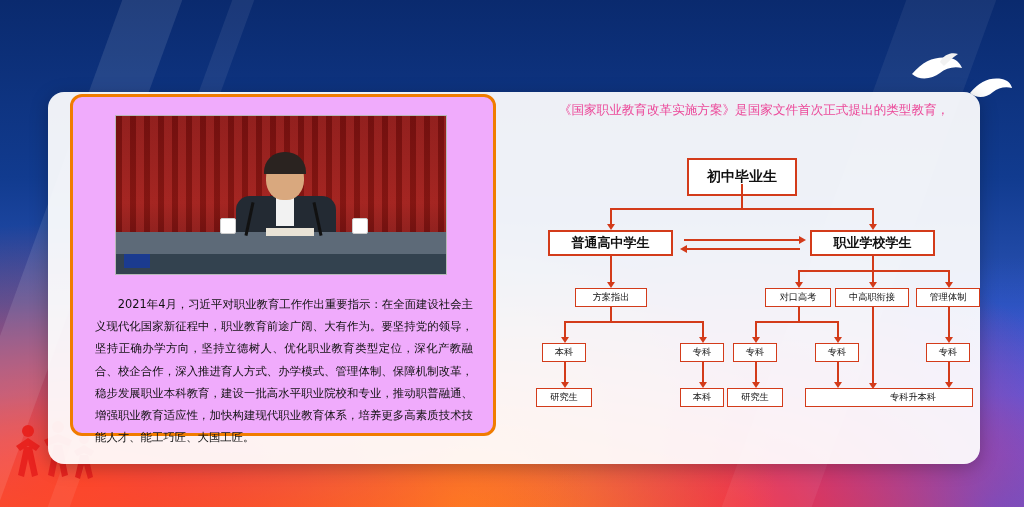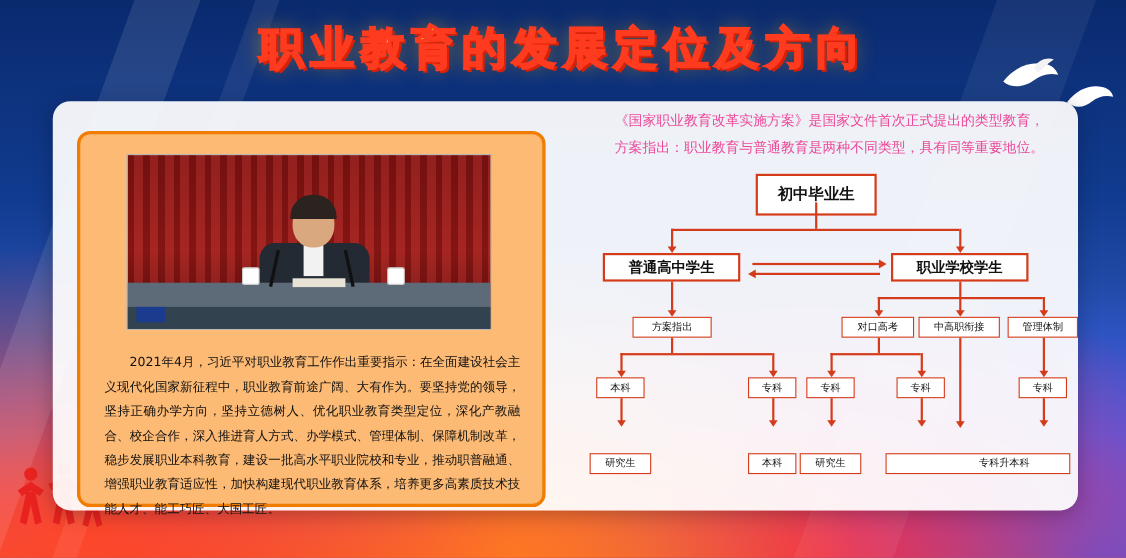--- a/index.html
+++ b/index.html
@@ -37,22 +37,22 @@
   
   .card{
     position:absolute;left:48px;top:92px;width:932px;height:372px;
     background:rgba(255,255,255,.93);
     border-radius:16px;
     box-shadow:0 4px 18px rgba(0,0,0,.25);
   }
 
   
   .leftbox{
-    position:absolute;left:22px;top:27px;width:420px;height:336px;
-    border:3px solid #f07c00;border-radius:12px;background:#fdba74;
+    position:absolute;left:22px;top:2px;width:420px;height:336px;
+    border:3px solid #f07c00;border-radius:12px;background:#f0abfc;
   }
   .photo{
     position:absolute;left:42px;top:18px;width:330px;height:158px;
     border:1px solid #b8b8b8;
     background:linear-gradient(180deg,#8c1412 0%,#a01a16 55%,#6d0f0e 100%);
     overflow:hidden;
   }
   .photo .curtain{position:absolute;inset:0;
     background:repeating-linear-gradient(90deg, rgba(0,0,0,.18) 0 6px, rgba(255,255,255,.05) 6px 14px);}
   .photo .desk{position:absolute;left:0;right:0;bottom:0;height:42px;background:#5d6a78;}
@@ -90,21 +90,21 @@
     position:absolute;box-sizing:border-box;
     border:1.6px solid #d33b1a;background:#fff;color:#111;
     display:flex;align-items:center;justify-content:center;
     font-family:"DejaVu Sans","Liberation Sans",sans-serif;
     text-align:center;white-space:nowrap;
   }
   .n-top{font-size:14px;font-weight:bold;border-width:2px;}
   .n-l2{font-size:13px;font-weight:bold;border-width:2px;}
   .n-l3{font-size:9.2px;}
   .n-l4{font-size:9.2px;}
-  .n-l5{font-size:9.2px;margin-top:24px;}
+  .n-l5{font-size:9.2px;}
   .line{position:absolute;background:#d33b1a;}
   .vline{width:1.6px;}
   .hline{height:1.6px;}
   .arrow-d{position:absolute;width:0;height:0;border-left:4px solid transparent;border-right:4px solid transparent;border-top:6px solid #d33b1a;}
   .arrow-l{position:absolute;width:0;height:0;border-top:4px solid transparent;border-bottom:4px solid transparent;border-right:7px solid #d33b1a;}
   .arrow-r{position:absolute;width:0;height:0;border-top:4px solid transparent;border-bottom:4px solid transparent;border-left:7px solid #d33b1a;}
 
   
   .dove{position:absolute;color:#fff;}
   .dove svg{display:block;}
@@ -113,21 +113,20 @@
   .dancers{position:absolute;left:8px;bottom:10px;width:90px;height:80px;}
 </style>
 </head>
 <body>
 
 <div class="poster">
   <div class="streak s1"></div>
   <div class="streak s2"></div>
   <div class="streak s3"></div>
 
-  <div class="title">职业教育的发展定位及方向</div>
 
   <div class="dove" style="right:60px;top:52px;">
     <svg width="54" height="34" viewBox="0 0 54 34">
         <path d="M2 22 C14 8 26 4 40 6 C46 7 50 11 52 16 C44 14 36 16 30 21 C22 27 10 29 2 22 Z" fill="#ffffff"></path>
         <path d="M30 10 C34 2 42 0 48 2 C42 6 38 10 34 14 Z" fill="#f2f2f2"></path>
       </svg>
   </div>
   <div class="dove" style="right:10px;top:74px;">
     <svg width="46" height="30" viewBox="0 0 46 30">
         <path d="M2 19 C12 7 22 3 34 5 C39 6 43 9 44 14 C37 12 30 14 25 18 C18 24 9 25 2 19 Z" fill="#ffffff"></path>
@@ -167,21 +166,20 @@
         <div class="cup b"></div>
         <div class="deskfront"></div>
         <div class="badge"></div>
       </div>
       <div class="para">2021年4月，习近平对职业教育工作作出重要指示：在全面建设社会主义现代化国家新征程中，职业教育前途广阔、大有作为。要坚持党的领导，坚持正确办学方向，坚持立德树人、优化职业教育类型定位，深化产教融合、校企合作，深入推进育人方式、办学模式、管理体制、保障机制改革，稳步发展职业本科教育，建设一批高水平职业院校和专业，推动职普融通、增强职业教育适应性，加快构建现代职业教育体系，培养更多高素质技术技能人才、能工巧匠、大国工匠。</div>
     </div>
 
     <div class="rightwrap">
       <div class="intro">
         <div class="ln1">《国家职业教育改革实施方案》是国家文件首次正式提出的类型教育，</div>
-        <div class="ln2">方案指出：职业教育与普通教育是两种不同类型，具有同等重要地位。</div>
       </div>
 
       <div class="flow">
 
         <div class="node n-top" style="left:165px;top:0px;width:110px;height:38px;">初中毕业生</div>
 
         <div class="line vline" style="left:219px;top:26px;height:24px;"></div>
 
         <div class="line hline" style="left:88px;top:50px;width:262px;"></div>
         <div class="line vline" style="left:88px;top:50px;height:18px;"></div>

